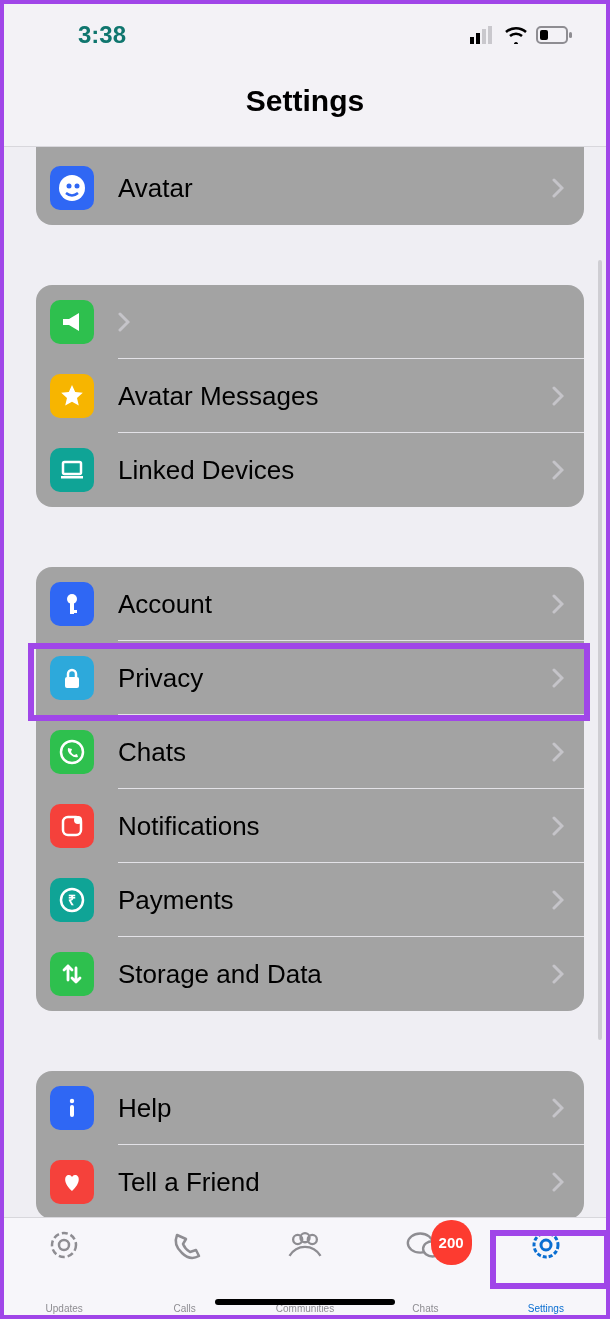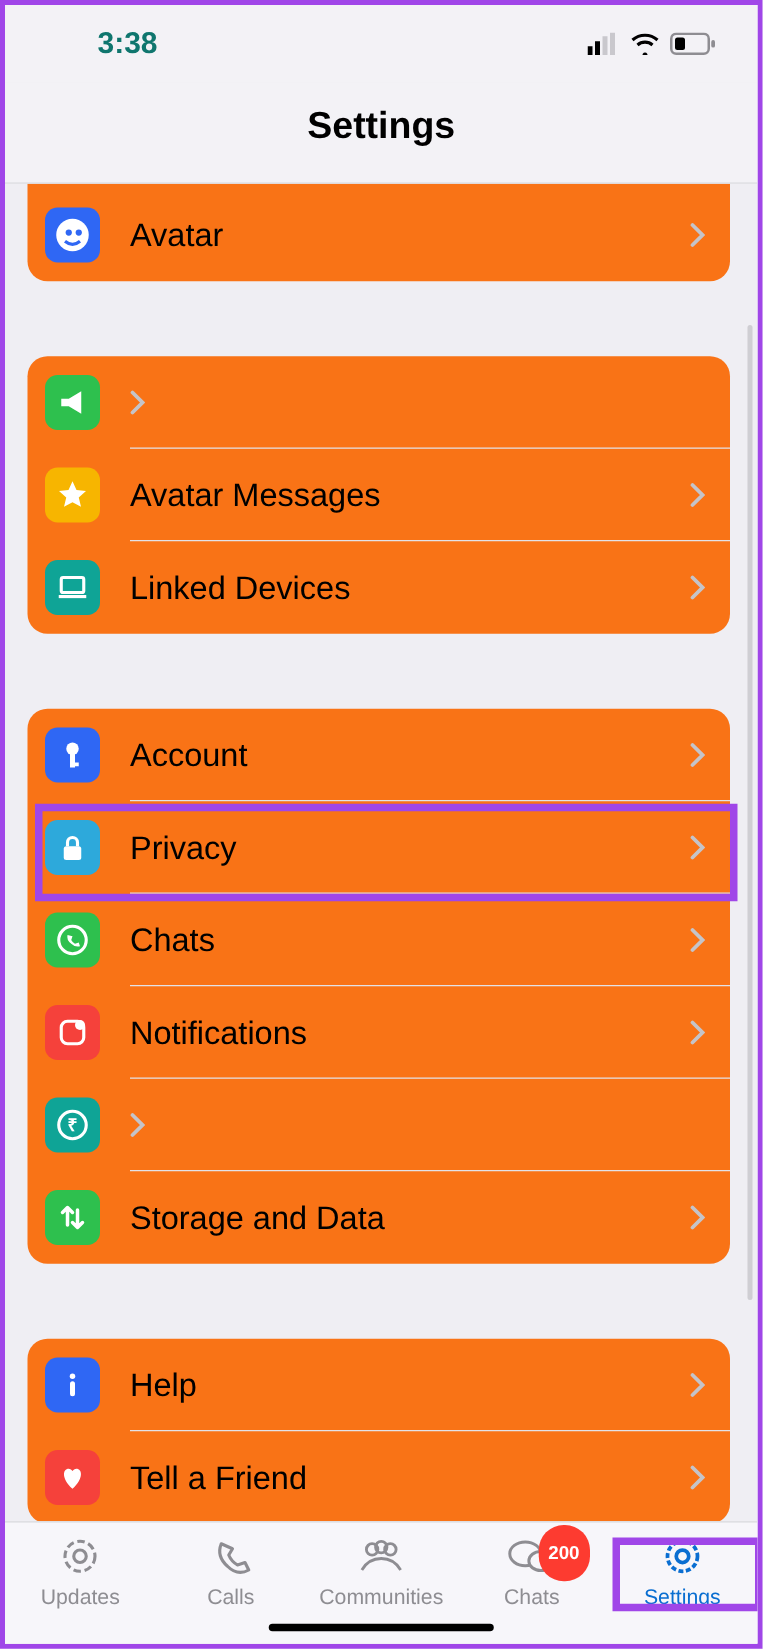--- a/index.html
+++ b/index.html
@@ -52,23 +52,23 @@
     color: #000;
   }
 
   .scroll {
     flex: 1;
     overflow: hidden;
     background: #efeef3;
   }
 
   .section {
-    background: #f97316;
+    background: #a3a3a3;
     border-radius: 16px;
-    margin: 0 22px 60px 18px;
+    margin: 0 22px 60px 32px;
     overflow: hidden;
   }
   .section.first { margin-top: 0; border-top-left-radius:0; border-top-right-radius:0; padding-top:4px; }
 
   .row {
     display: flex;
     align-items: center;
     height: 74px;
     padding-left: 14px;
     position: relative;
@@ -130,22 +130,23 @@
     position: relative;
   }
   .tab .tab-icon {
     width: 42px;
     height: 38px;
     display: flex;
     align-items: center;
     justify-content: center;
   }
   .tab .tab-label {
-    font-size: 17px;
+    font-size: 10px;
     color: #8e8d92;
+    margin-top: 35px;
   }
   .tab.active .tab-label { color: #0a6ed1; }
 
   .badge {
     position: absolute;
     top: -6px;
     right: 14px;
     background: #fd3b30;
     color: #fff;
     font-size: 15px;
@@ -317,20 +318,21 @@
           </svg>
       <div class="sep"></div>
         </div>
         <div class="row" id="row-payments">
       <div class="icon-wrap" style="background:#0fa496">
             <svg width="28" height="28" viewBox="0 0 28 28">
               <circle cx="14" cy="14" r="11" stroke="#fff" stroke-width="2.5" fill="none"></circle>
               <text x="14" y="19" text-anchor="middle" font-size="14" font-weight="700" fill="#fff">₹</text>
             </svg>
           </div>
+      <span class="label">Payments</span>
       <svg class="chev" viewBox="0 0 12 20">
             <path d="M2 2 l8 8 -8 8" stroke="#c5c4c9" stroke-width="3" fill="none" stroke-linecap="round"></path>
           </svg>
       <div class="sep"></div>
         </div>
         <div class="row" id="row-storage">
       <div class="icon-wrap" style="background:#2ec04e">
             <svg width="28" height="28" viewBox="0 0 28 28">
               <path d="M10 6 v14 M10 6 l-4 4 M10 6 l4 4" stroke="#fff" stroke-width="2.8" fill="none" stroke-linecap="round"></path>
               <path d="M18 22 v-14 M18 22 l-4 -4 M18 22 l4 -4" stroke="#fff" stroke-width="2.8" fill="none" stroke-linecap="round"></path>

